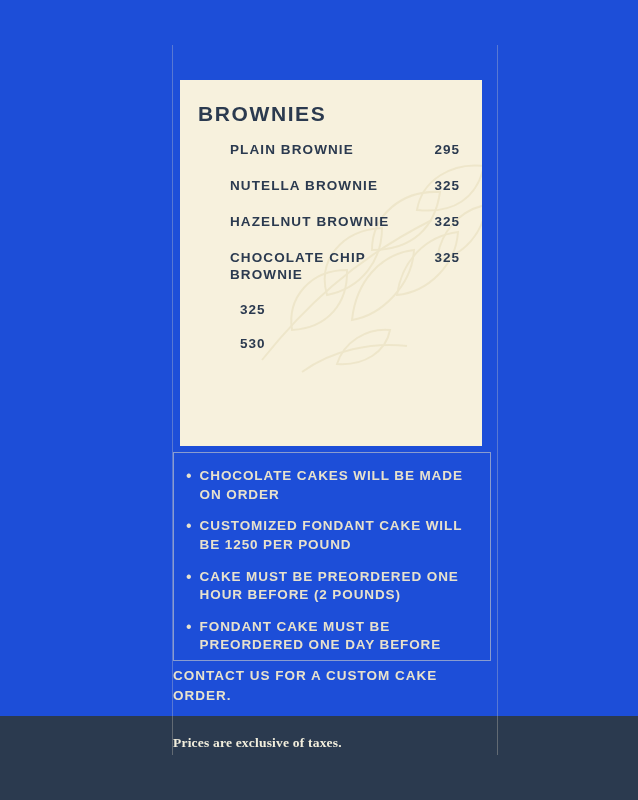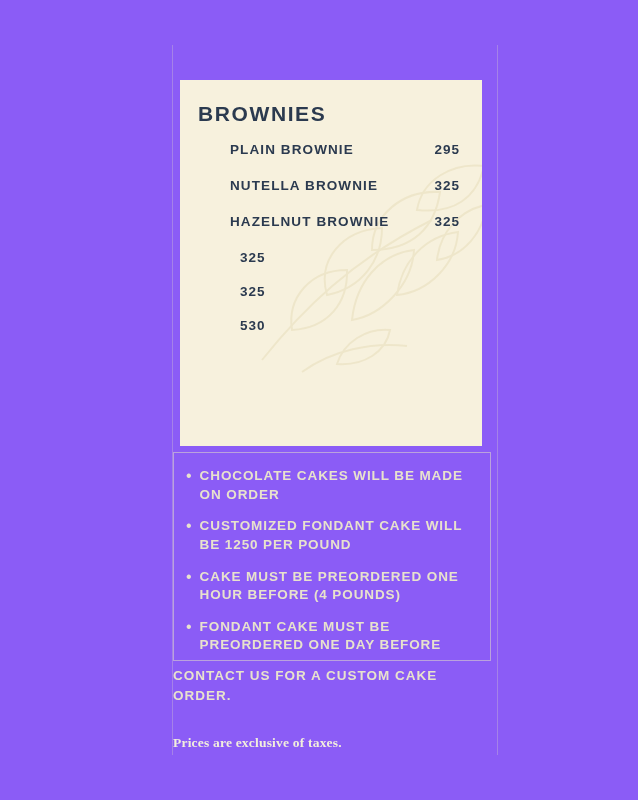--- a/index.html
+++ b/index.html
@@ -9,22 +9,22 @@
   body {
     width: 638px;
     height: 800px;
     background: #2b3a4f;
     font-family: "Liberation Sans", sans-serif;
     overflow: hidden;
   }
   .page {
     position: relative;
     width: 638px;
-    height: 800px;
-    background: #8b5cf6;
+    height: 716px;
+    background: #1d4ed8;
   }
 
   
   .rule-v {
     position: absolute;
     top: 45px;
     width: 1px;
     height: 710px;
     background: rgba(225, 220, 200, 0.30);
   }
@@ -174,20 +174,21 @@
       </div>
       <div class="item">
         <span class="item-name">NUTELLA BROWNIE</span>
         <span class="item-price">325</span>
       </div>
       <div class="item">
         <span class="item-name">HAZELNUT BROWNIE</span>
         <span class="item-price">325</span>
       </div>
       <div class="item">
+        <span class="item-name">CHOCOLATE CHIP BROWNIE</span>
         <span class="item-price">325</span>
       </div>
       <div class="item">
         <span class="item-price">325</span>
       </div>
       <div class="item">
         <span class="item-price">530</span>
       </div>
     </div>
   </div>
@@ -196,21 +197,21 @@
     <div class="note">
       <span class="bullet">•</span>
       <span class="note-text">CHOCOLATE CAKES WILL BE MADE ON ORDER</span>
     </div>
     <div class="note">
       <span class="bullet">•</span>
       <span class="note-text">CUSTOMIZED FONDANT CAKE WILL BE 1250 PER POUND</span>
     </div>
     <div class="note">
       <span class="bullet">•</span>
-      <span class="note-text">CAKE MUST BE PREORDERED ONE HOUR BEFORE (4 POUNDS)</span>
+      <span class="note-text">CAKE MUST BE PREORDERED ONE HOUR BEFORE (2 POUNDS)</span>
     </div>
     <div class="note">
       <span class="bullet">•</span>
       <span class="note-text">FONDANT CAKE MUST BE PREORDERED ONE DAY BEFORE</span>
     </div>
   </div>
 
   <div class="contact">CONTACT US FOR A CUSTOM CAKE ORDER.</div>
   <div class="taxes">Prices are exclusive of taxes.</div>
 

